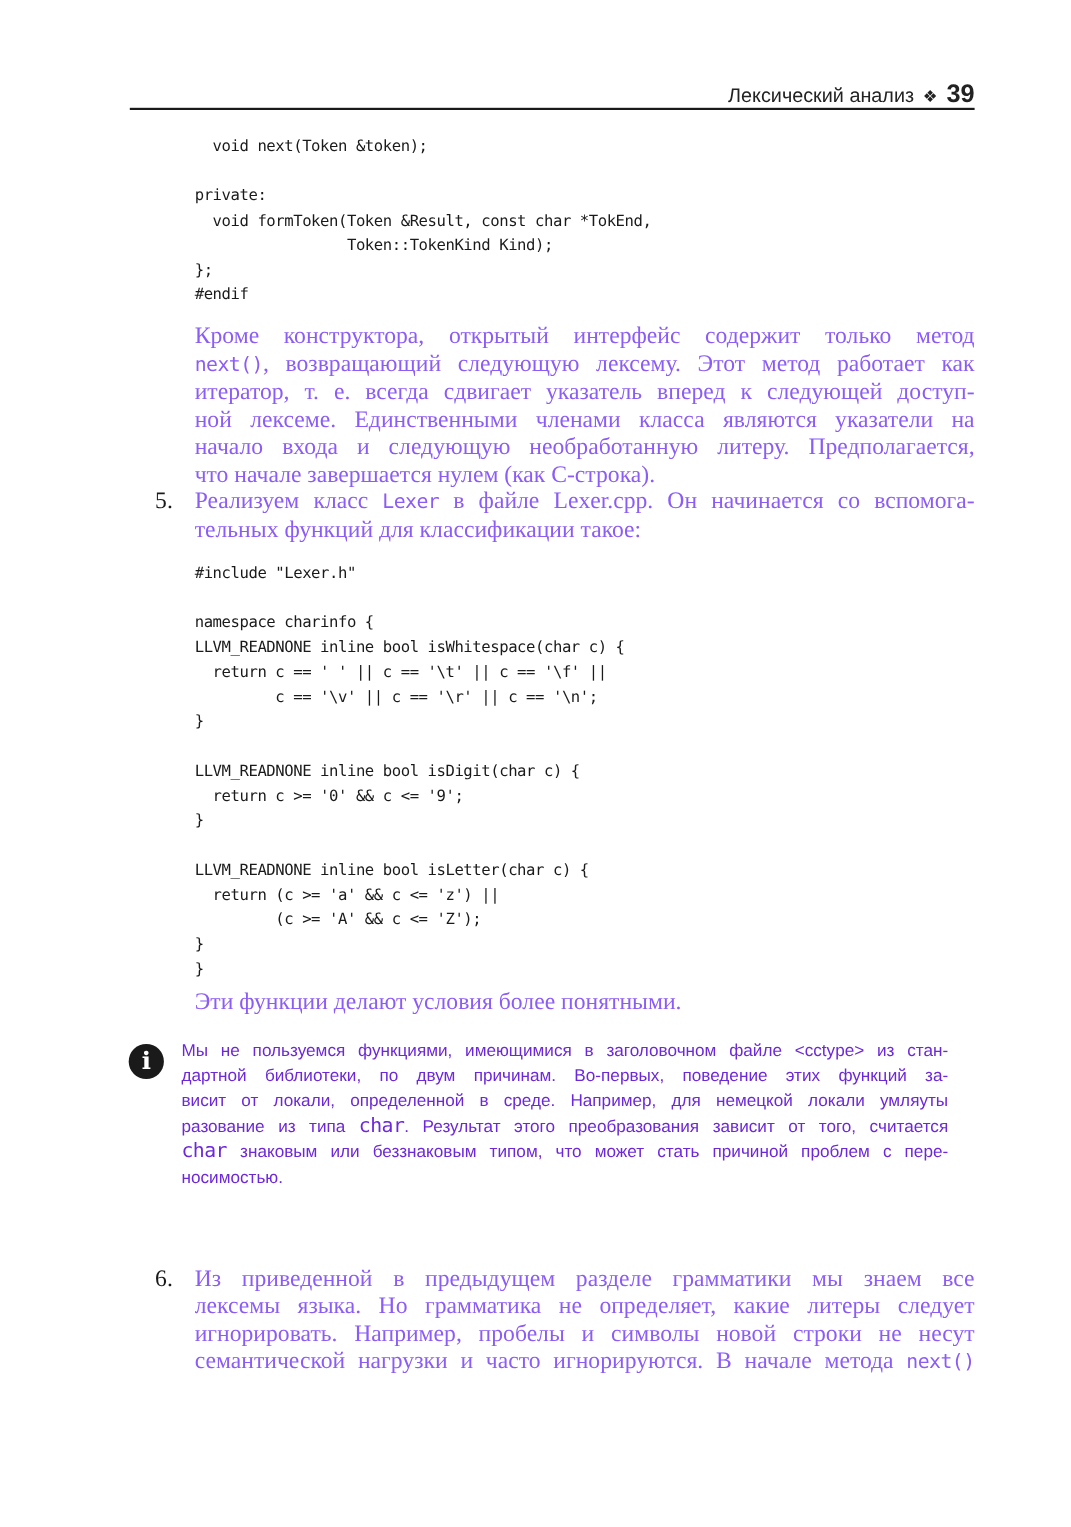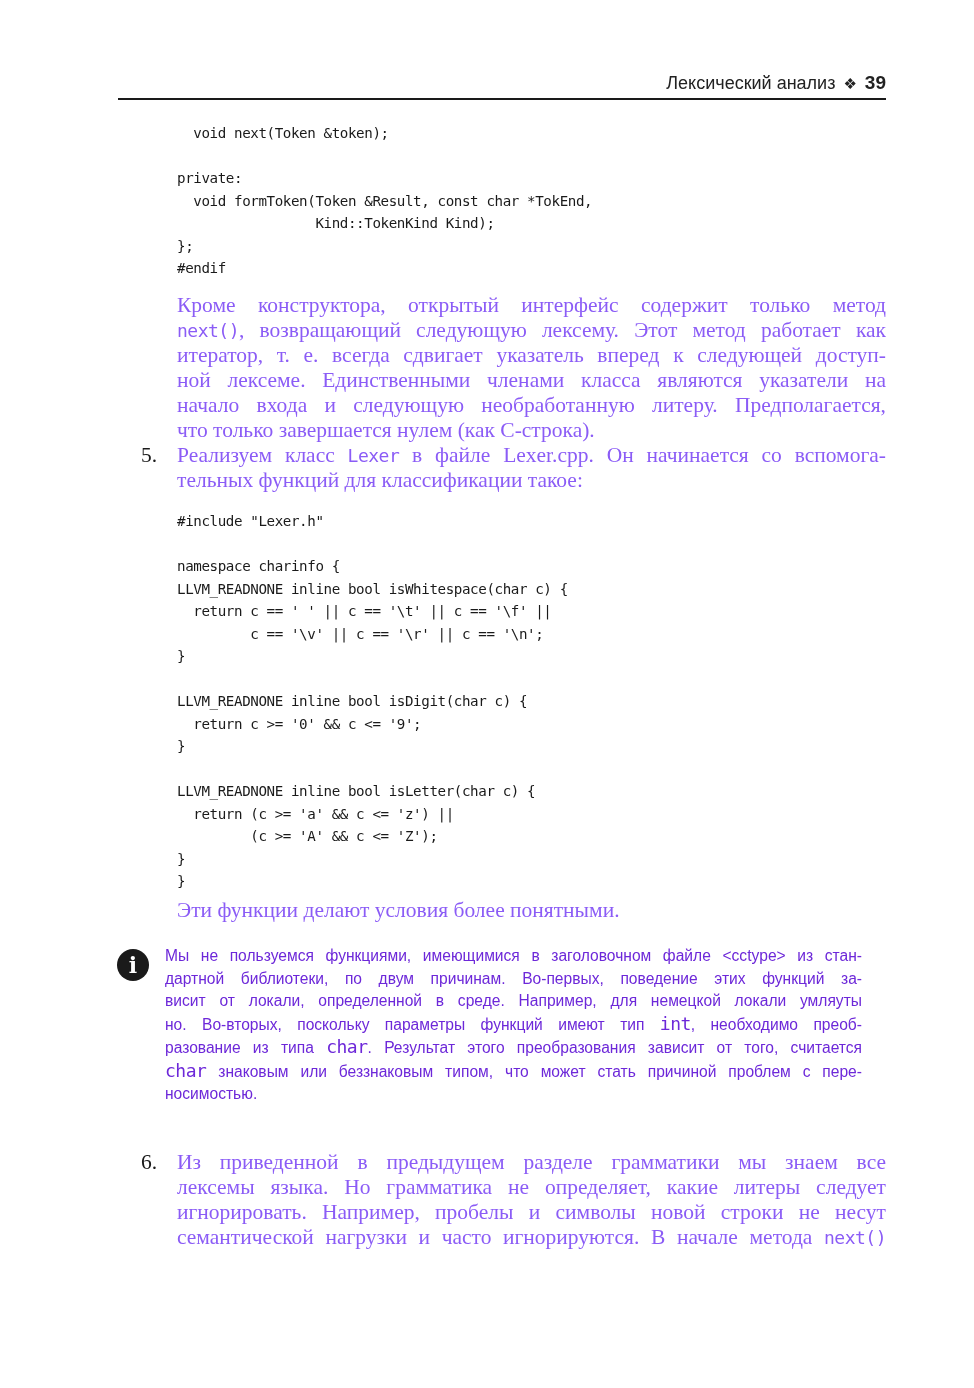--- a/index.html
+++ b/index.html
@@ -1,20 +1,20 @@
 <!DOCTYPE html>
 <html><head>
 <meta charset="utf-8">
 <style>
   html, body { margin: 0; padding: 0; background: #ffffff; }
   body { width: 974px; height: 1388px; position: relative; overflow: hidden; color: #1a1a1a; }
   .header { position: absolute; left: 118px; top: 66px; width: 768px; height: 32px; border-bottom: 2.5px solid #1a1a1a; }
   .header-text { position: absolute; right: 0; top: 6px; font-family: "Liberation Sans", sans-serif; font-size: 18px; color: #222; white-space: nowrap; }
   .header-text .sep { font-size: 15px; margin: 0 8px; }
-  .header-text .pnum { font-weight: bold; font-size: 19px; }
+  .header-text .pnum { font-weight: bold; font-size: 23px; }
   pre.code { position: absolute; left: 177px; margin: 0; font-family: "DejaVu Sans Mono", monospace; font-size: 14.2px; line-height: 22.5px; color: #1a1a1a; letter-spacing: -0.4px; }
   .para { position: absolute; left: 177px; width: 709px; font-family: "Liberation Serif", serif; font-size: 21.5px; line-height: 25px; color: #8b5cf6; text-align: justify; }
   .para code, .note code { font-family: "DejaVu Sans Mono", monospace; font-size: 18px; letter-spacing: -0.5px; }
   .num { position: absolute; left: 141px; font-family: "Liberation Serif", serif; font-size: 21.5px; line-height: 25px; }
   .note-icon { position: absolute; left: 117px; top: 949px; width: 32px; height: 32px; border-radius: 50%; background: #1a1a1a; color: #fff; font-family: "DejaVu Serif", serif; font-weight: bold; font-size: 22px; line-height: 32px; text-align: center; }
   .note { position: absolute; left: 165px; top: 945px; width: 697px; font-family: "Liberation Sans", sans-serif; font-size: 15.6px; line-height: 22.5px; color: #6d28d9; text-align: justify; }
   .line { display: block; text-align: justify; text-align-last: justify; }
   .line.last { text-align-last: left; }
 </style>
 </head>
@@ -23,31 +23,31 @@
 <div class="header">
   <div class="header-text">
     <span>Лексический анализ</span><span class="sep">❖</span><span class="pnum">39</span>
   </div>
 </div>
 
 <pre class="code" style="top:122px;"><span>  void next(Token &amp;token);</span>
 <span></span>
 <span>private:</span>
 <span>  void formToken(Token &amp;Result, const char *TokEnd,</span>
-<span>                 Kind::TokenKind Kind);</span>
+<span>                 Token::TokenKind Kind);</span>
 <span>};</span>
 <span>#endif</span></pre>
 
 <div class="para" style="top:293px;">
   <span class="line">Кроме конструктора, открытый интерфейс содержит только метод</span>
   <span class="line"><code>next()</code><span>, возвращающий следующую лексему. Этот метод работает как</span></span>
   <span class="line">итератор, т. е. всегда сдвигает указатель вперед к следующей доступ-</span>
   <span class="line">ной лексеме. Единственными членами класса являются указатели на</span>
   <span class="line">начало входа и следующую необработанную литеру. Предполагается,</span>
-  <span class="line last">что только завершается нулем (как С-строка).</span>
+  <span class="line last">что начале завершается нулем (как С-строка).</span>
 </div>
 
 <div class="num" style="top:443px;">5.</div>
 <div class="para" style="top:443px;">
   <span class="line"><span>Реализуем класс </span><code>Lexer</code><span> в файле Lexer.cpp. Он начинается со вспомога-</span></span>
   <span class="line last">тельных функций для классификации такое:</span>
 </div>
 
 <pre class="code" style="top:510px;"><span>#include "Lexer.h"</span>
 <span></span>
@@ -69,21 +69,20 @@
 
 <div class="para" style="top:898px;">
   <span class="line last">Эти функции делают условия более понятными.</span>
 </div>
 
 <div class="note-icon">i</div>
 <div class="note">
   <span class="line">Мы не пользуемся функциями, имеющимися в заголовочном файле &lt;cctype&gt; из стан-</span>
   <span class="line">дартной библиотеки, по двум причинам. Во-первых, поведение этих функций за-</span>
   <span class="line">висит от локали, определенной в среде. Например, для немецкой локали умляуты</span>
-  <span class="line"><span>но. Во-вторых, поскольку параметры функций имеют тип </span><code>int</code><span>, необходимо преоб-</span></span>
   <span class="line"><span>разование из типа </span><code>char</code><span>. Результат этого преобразования зависит от того, считается</span></span>
   <span class="line"><code>char</code><span> знаковым или беззнаковым типом, что может стать причиной проблем с пере-</span></span>
   <span class="line last">носимостью.</span>
 </div>
 
 <div class="num" style="top:1150px;">6.</div>
 <div class="para" style="top:1150px;">
   <span class="line">Из приведенной в предыдущем разделе грамматики мы знаем все</span>
   <span class="line">лексемы языка. Но грамматика не определяет, какие литеры следует</span>
   <span class="line">игнорировать. Например, пробелы и символы новой строки не несут</span>

